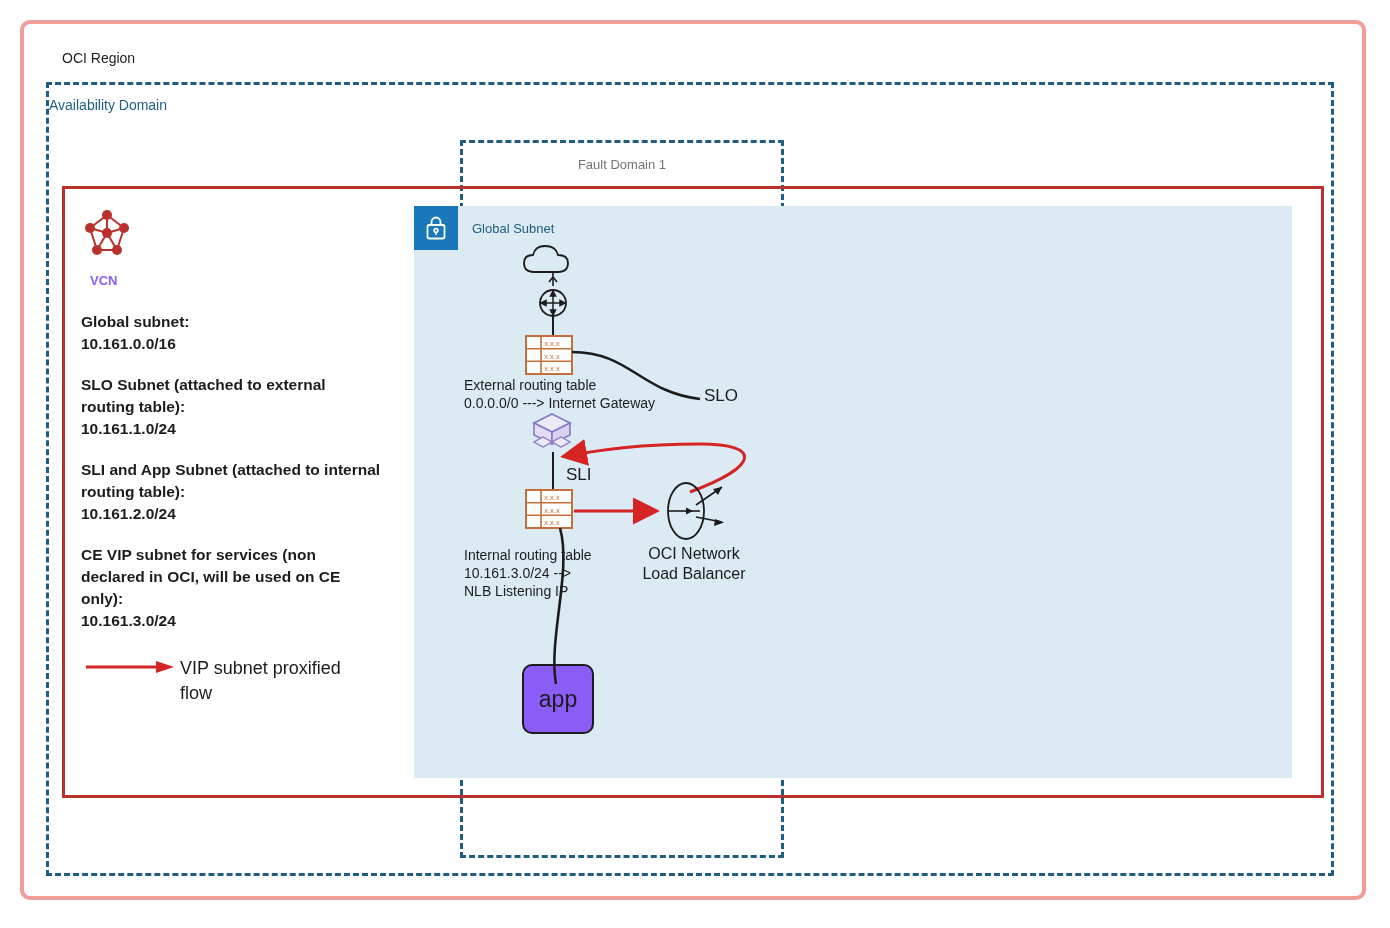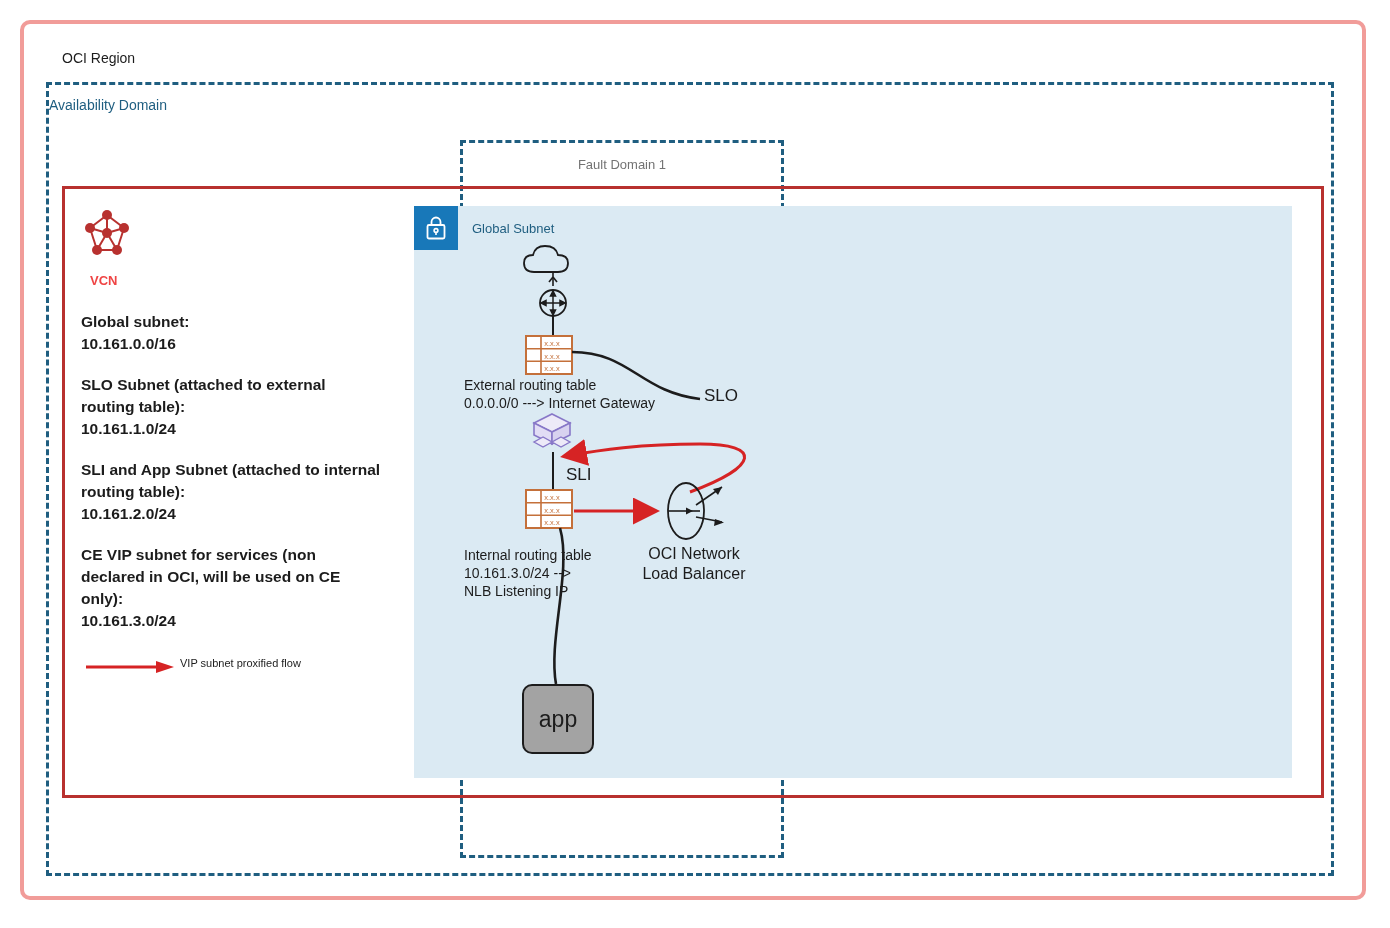--- a/index.html
+++ b/index.html
@@ -124,21 +124,21 @@
     top: 206px;
     width: 58px;
     height: 58px;
   }
   .vcn-caption {
     position: absolute;
     left: 90px;
     top: 273px;
     font-size: 13px;
     font-weight: bold;
-    color: #ef4444;
+    color: #8b5cf6;
   }
 
   
   .info-block {
     position: absolute;
     left: 81px;
     width: 300px;
     font-size: 15.5px;
     color: #1c1c1c;
     line-height: 1.42;
@@ -156,21 +156,21 @@
     left: 86px;
     top: 660px;
     width: 88px;
     height: 14px;
   }
   .legend-label {
     position: absolute;
     left: 180px;
     top: 656px;
     width: 180px;
-    font-size: 11px;
+    font-size: 18px;
     color: #1c1c1c;
     line-height: 1.4;
     white-space: pre-line;
   }
 
   
   .anno {
     position: absolute;
     font-size: 14px;
     color: #1c1c1c;
@@ -192,26 +192,26 @@
     font-size: 17px;
     color: #1c1c1c;
   }
   #label-slo { left: 704px; top: 386px; }
   #label-sli { left: 566px; top: 465px; }
 
   
   .app-node {
     position: absolute;
     left: 522px;
-    top: 684px;
+    top: 664px;
     width: 68px;
     height: 66px;
     border: 2px solid #1c1c1c;
     border-radius: 10px;
-    background: #a3a3a3;
+    background: #8b5cf6;
     display: flex;
     align-items: center;
     justify-content: center;
     font-size: 23px;
     color: #1c1c1c;
   }
 
   
   #overlay {
     position: absolute;

